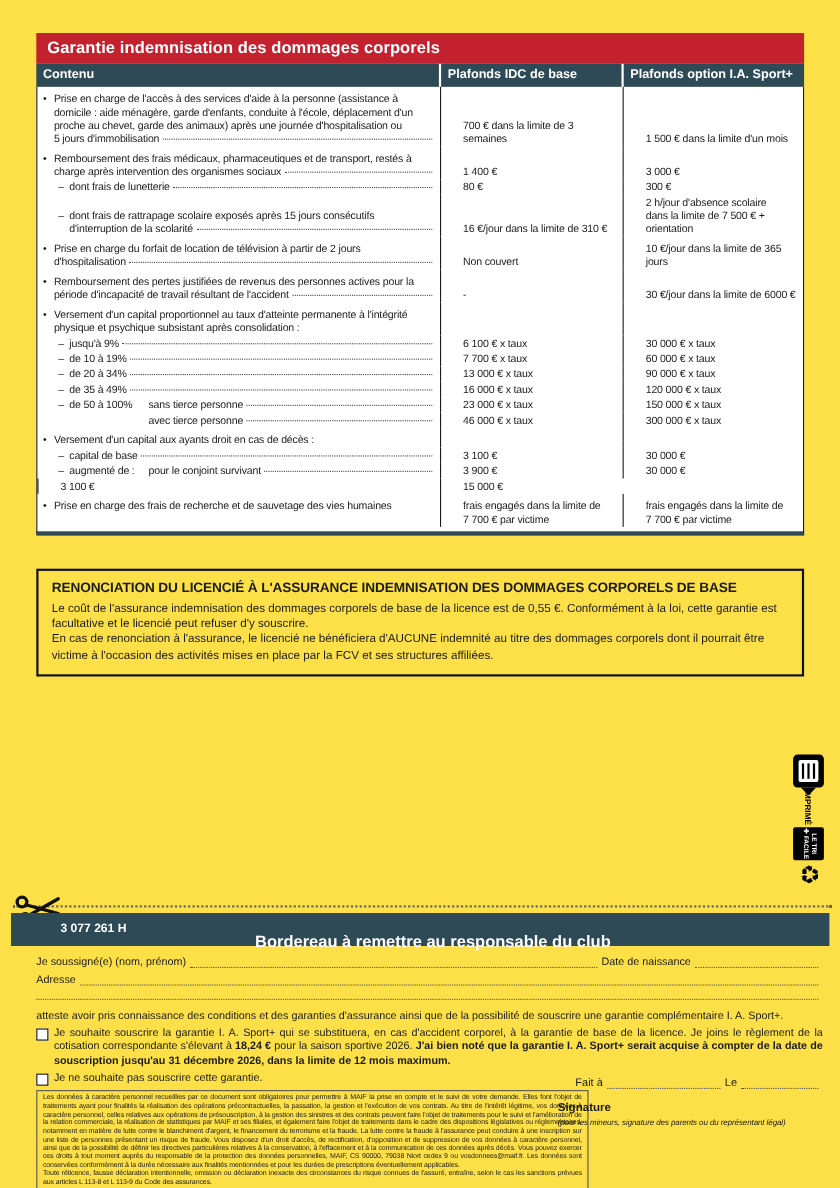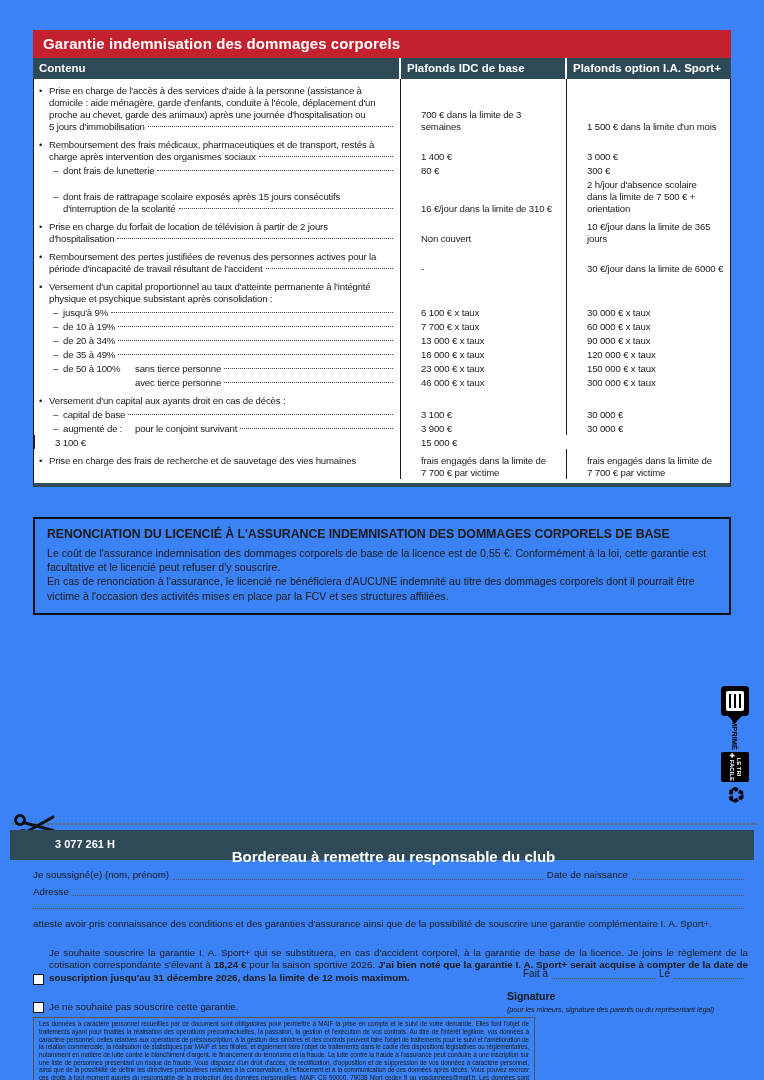--- a/index.html
+++ b/index.html
@@ -1,16 +1,16 @@
 <!DOCTYPE html>
 <html lang="fr"><head>
 <meta charset="utf-8">
 <style>
   html,body{margin:0;padding:0;background:#fff;}
-  .page{position:relative;width:764px;height:1080px;background:#3b82f6;overflow:hidden;
+  .page{position:relative;width:764px;height:1080px;background:#fde047;overflow:hidden;
         font-family:"Liberation Sans",sans-serif;color:#1b1b1b;}
 
   
   .main{position:absolute;top:30px;left:33px;width:698px;}
   .redband{background:#c4212e;color:#fff;font-weight:bold;font-size:15px;
            padding:5px 10px 6px 10px;letter-spacing:.1px;}
   .thead{display:grid;grid-template-columns:366px 166px 1fr;background:#2e4a56;color:#fff;}
   .th{font-weight:bold;font-size:11.5px;padding:4px 6px 5px 6px;}
   .th + .th{border-left:2px solid #fff;}
   .tbody{border-left:1px solid #1b1b1b;border-right:1px solid #1b1b1b;
@@ -56,28 +56,28 @@
   .scissors{position:absolute;top:-8px;left:13px;}
   .band{position:absolute;top:17px;left:10px;width:744px;height:30px;background:#2e4a56;color:#fff;}
   .band .ref{position:absolute;left:45px;top:8px;font-size:11px;font-weight:bold;}
   .band .btitle{position:absolute;left:0;right:0;top:18px;text-align:center;font-size:15px;font-weight:bold;padding-left:23px;}
 
   .form{position:absolute;top:52px;left:33px;width:715px;font-size:9.8px;line-height:12.6px;}
   .fl{display:flex;align-items:flex-end;margin-top:4px;justify-content:flex-end;}
   .dl{flex:1;border-bottom:1.5px dotted #555;margin:0 4px 2px 4px;height:0;}
   .dl.f112{flex:0 0 112px;}
   .atteste{margin-top:7px;}
-  .cb{display:flex;margin-top:16px;align-items:flex-end;}
+  .cb{display:flex;margin-top:3px;}
   .cb .box{flex:none;width:9px;height:9px;border:1.2px solid #111;margin:1px 5px 0 0;background:#fff;}
   .cb .txt{flex:1;text-align:justify;}
   .legal{margin-top:4px;width:490px;border:1px solid #555;padding:2px 5px 3px 5px;
          font-size:6.4px;line-height:7.7px;text-align:justify;letter-spacing:-0.1px;}
   .legal p{margin:0;}
   .rightcol{position:absolute;left:474px;top:103px;width:241px;font-size:10px;}
-  .rightcol .fl{margin-top:0;padding-left:16px;}
+  .rightcol .fl{margin-top:11px;padding-left:16px;}
   .sig{font-weight:bold;font-size:10.5px;margin-top:9px;}
   .signote{font-style:italic;font-size:7.3px;margin-top:2px;white-space:nowrap;letter-spacing:-0.1px;}
   b{font-weight:bold;}
 </style>
 </head>
 <body>
 
 <div class="page">
 
   <div class="main">

